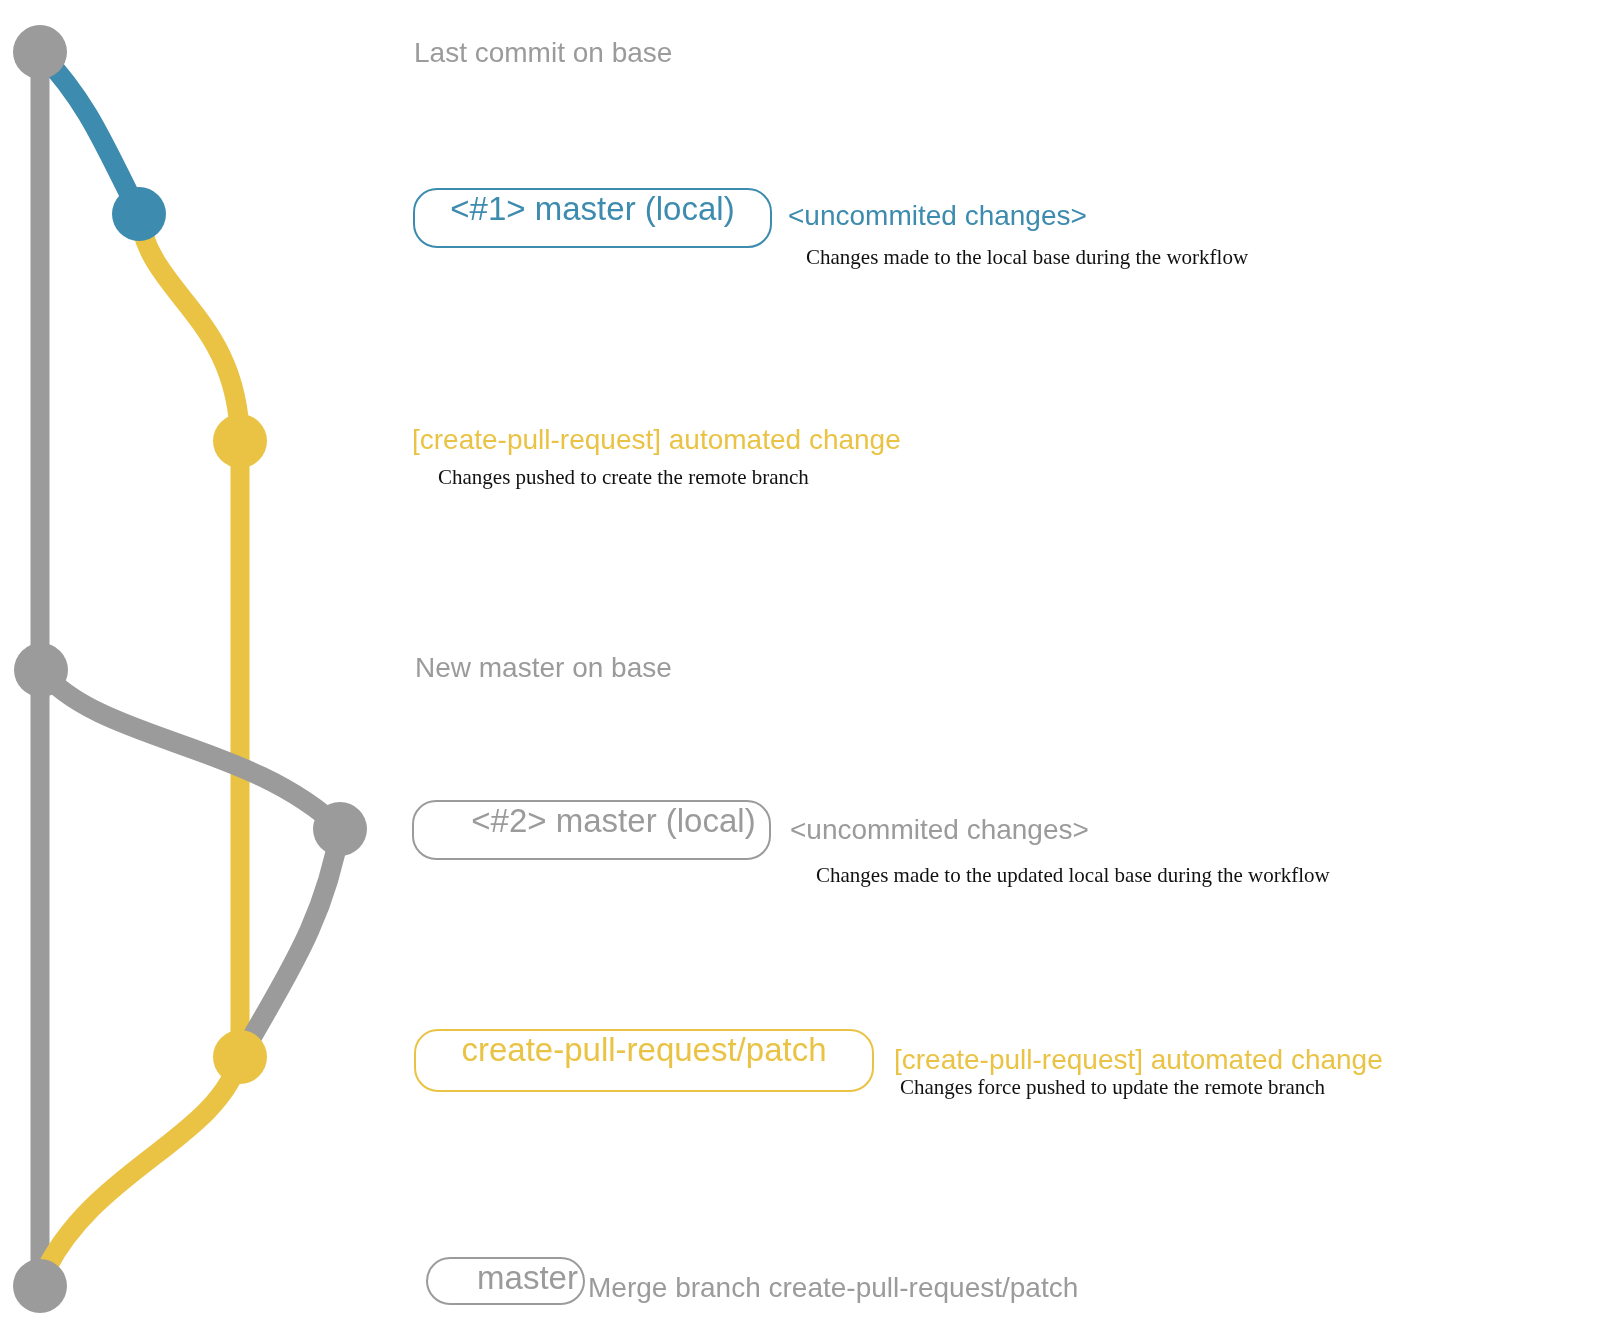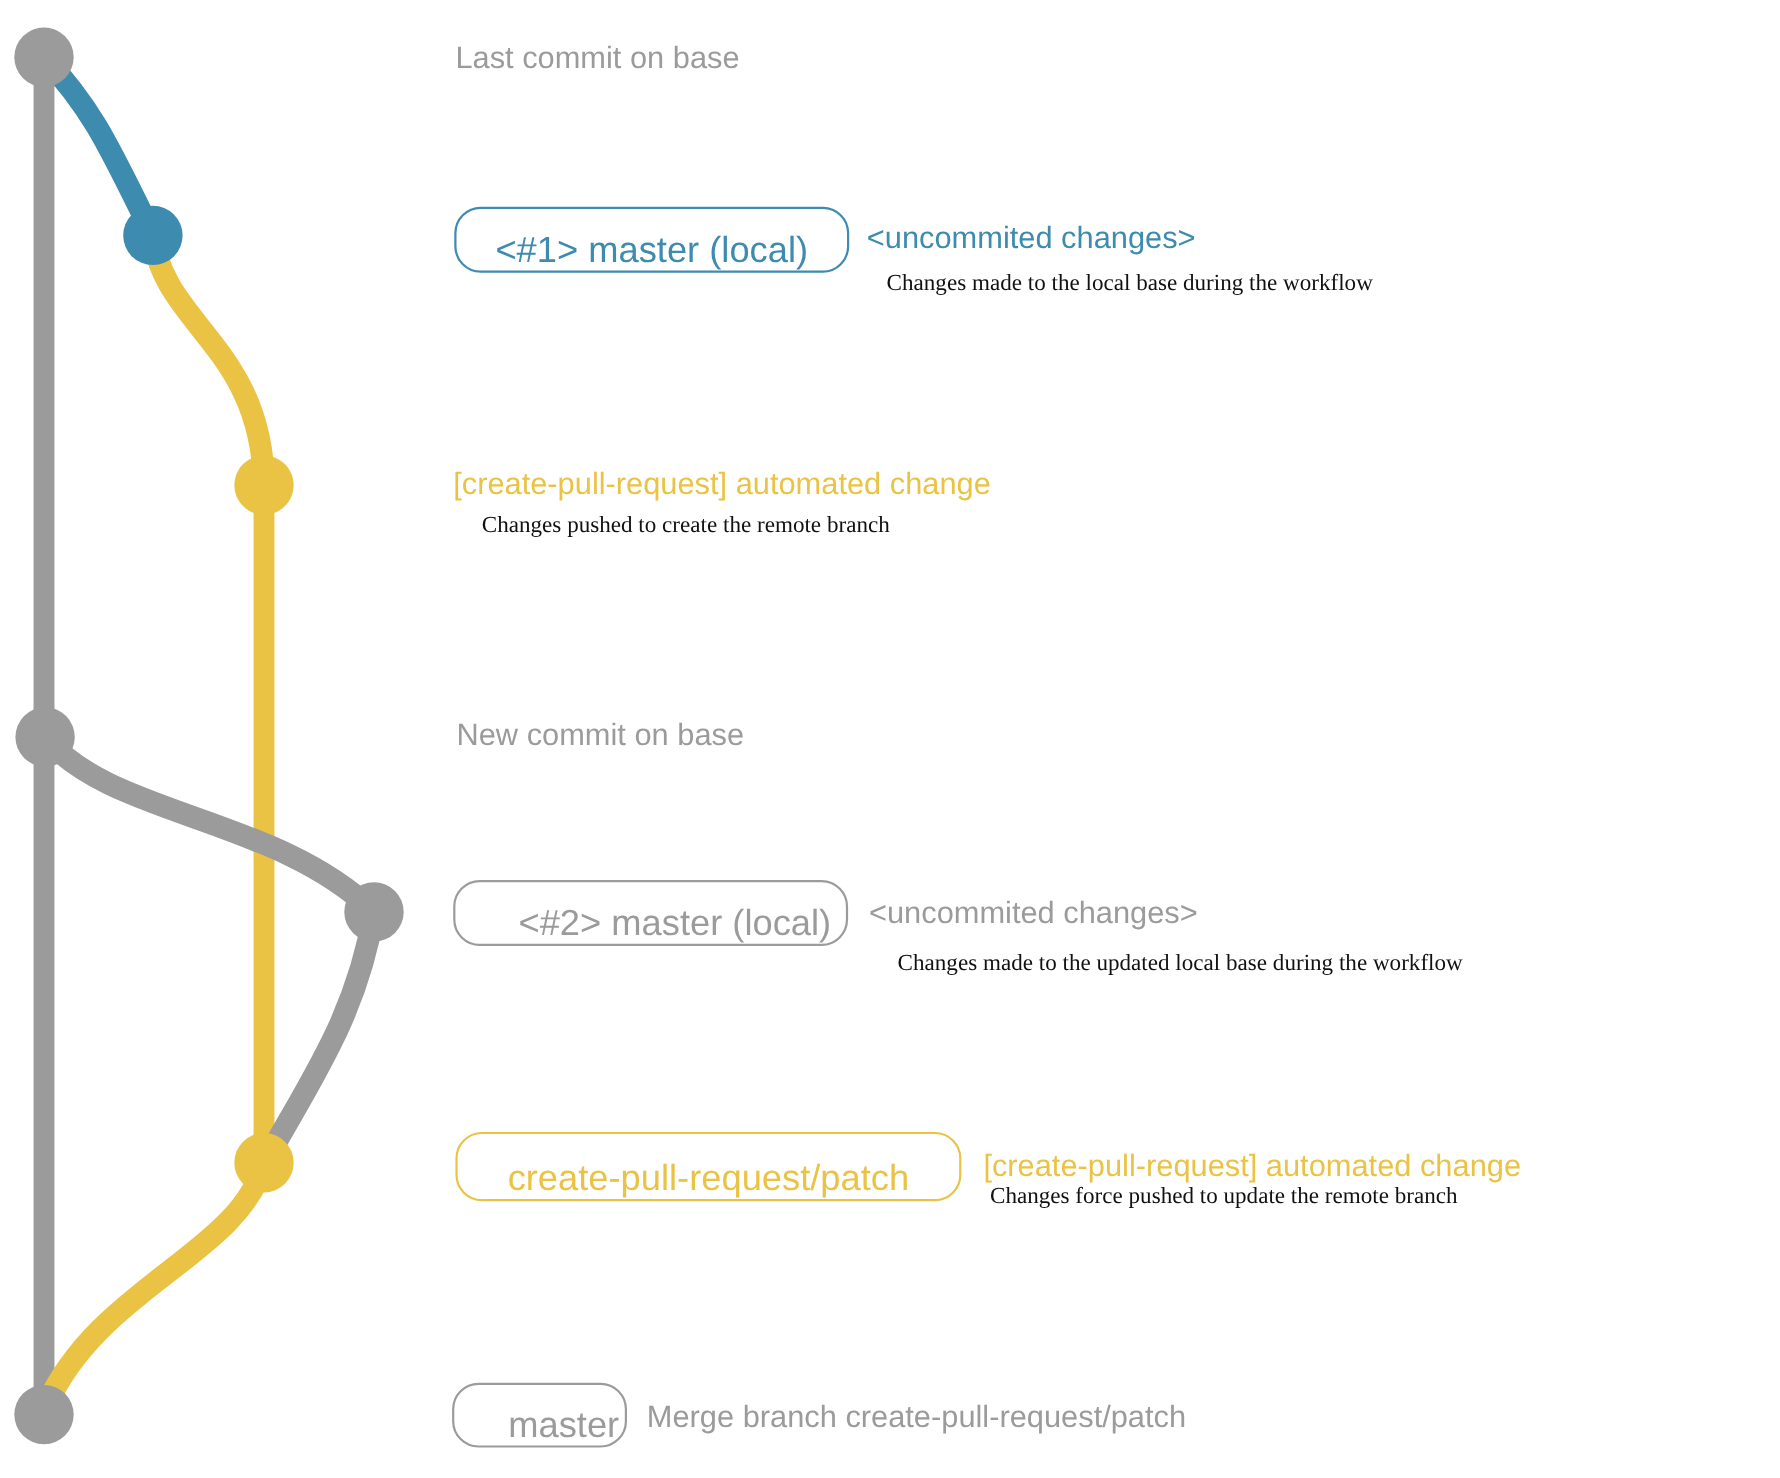--- a/index.html
+++ b/index.html
@@ -42,21 +42,21 @@
     white-space: nowrap;
   }
 
   .pill {
     position: absolute;
     box-sizing: border-box;
     height: 60px;
     border: 2px solid;
     border-radius: 24px;
     display: flex;
-    align-items: flex-end;
+    align-items: flex-start;
     justify-content: center;
     font-size: 33px;
     white-space: nowrap;
     background: #ffffff;
   }
   .pill-blue   { border-color: var(--blue);   color: var(--blue); }
   .pill-gray   { border-color: var(--gray);   color: var(--gray); padding-left: 44px; }
   .pill-yellow { border-color: var(--yellow); color: var(--yellow); }
 </style>
 </head>
@@ -93,32 +93,32 @@
 
   <div class="pill pill-blue" style="left:413px; top:188px; width:359px;">
     <span>&lt;#1&gt; master (local)</span>
   </div>
   <div class="lbl lbl-blue" style="left:788px; top:196px;">&lt;uncommited changes&gt;</div>
   <div class="note" style="left:806px; top:237px;">Changes made to the local base during the workflow</div>
 
   <div class="lbl lbl-yellow" style="left:412px; top:420px;">[create-pull-request] automated change</div>
   <div class="note" style="left:438px; top:457px;text-align:center;">Changes pushed to create the remote branch</div>
 
-  <div class="lbl lbl-gray" style="left:415px; top:648px;">New commit on base</div>
+  <div class="lbl lbl-gray" style="left:415px; top:648px;">New master on base</div>
 
   <div class="pill pill-gray" style="left:412px; top:800px; width:359px;">
     <span>&lt;#2&gt; master (local)</span>
   </div>
   <div class="lbl lbl-gray" style="left:790px; top:810px;">&lt;uncommited changes&gt;</div>
   <div class="note" style="left:816px; top:855px;">Changes made to the updated local base during the workflow</div>
 
   <div class="pill pill-yellow" style="left:414px; top:1029px; width:460px; height:63px;">
     <span>create-pull-request/patch</span>
   </div>
   <div class="lbl lbl-yellow" style="left:894px; top:1040px;">[create-pull-request] automated change</div>
   <div class="note" style="left:900px; top:1067px;">Changes force pushed to update the remote branch</div>
 
-  <div class="pill pill-gray" style="left:411px; top:1257px; width:159px; height:59px;">
+  <div class="pill pill-gray" style="left:426px; top:1257px; width:159px; height:48px;">
     <span>master</span>
   </div>
   <div class="lbl lbl-gray" style="left:588px; top:1268px;">Merge branch create-pull-request/patch</div>
 
 </div>
 
 </body></html>

